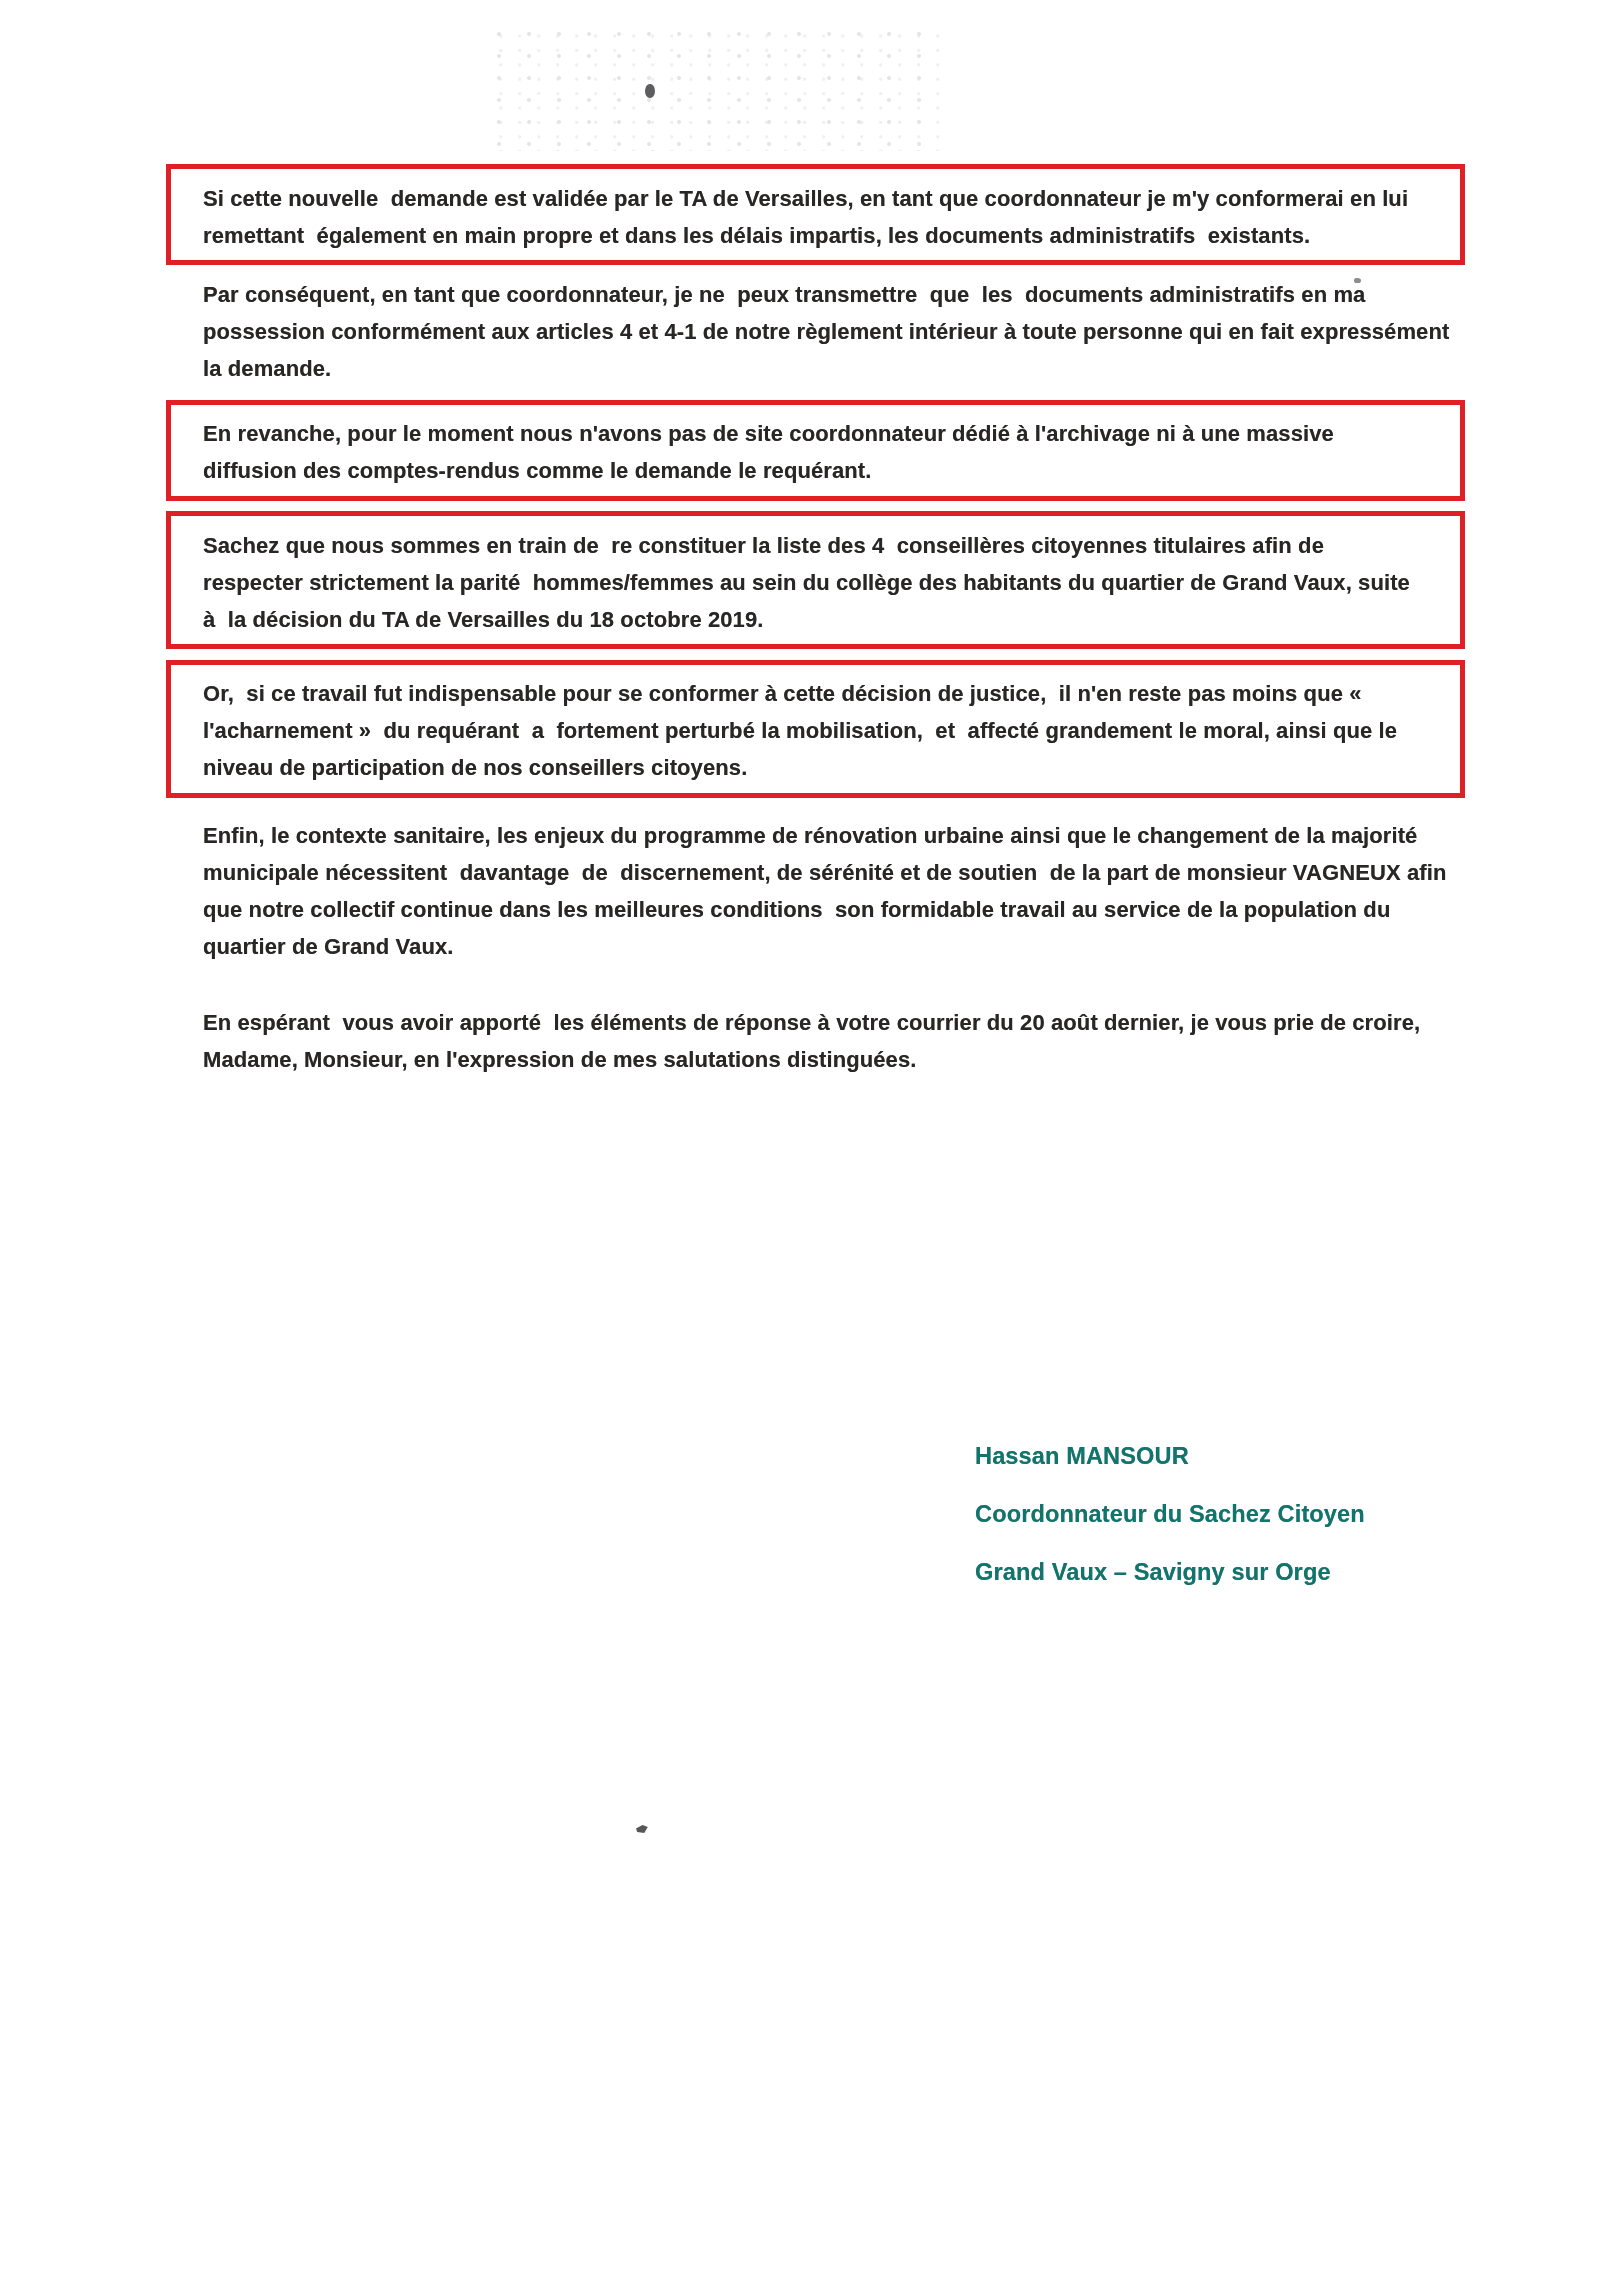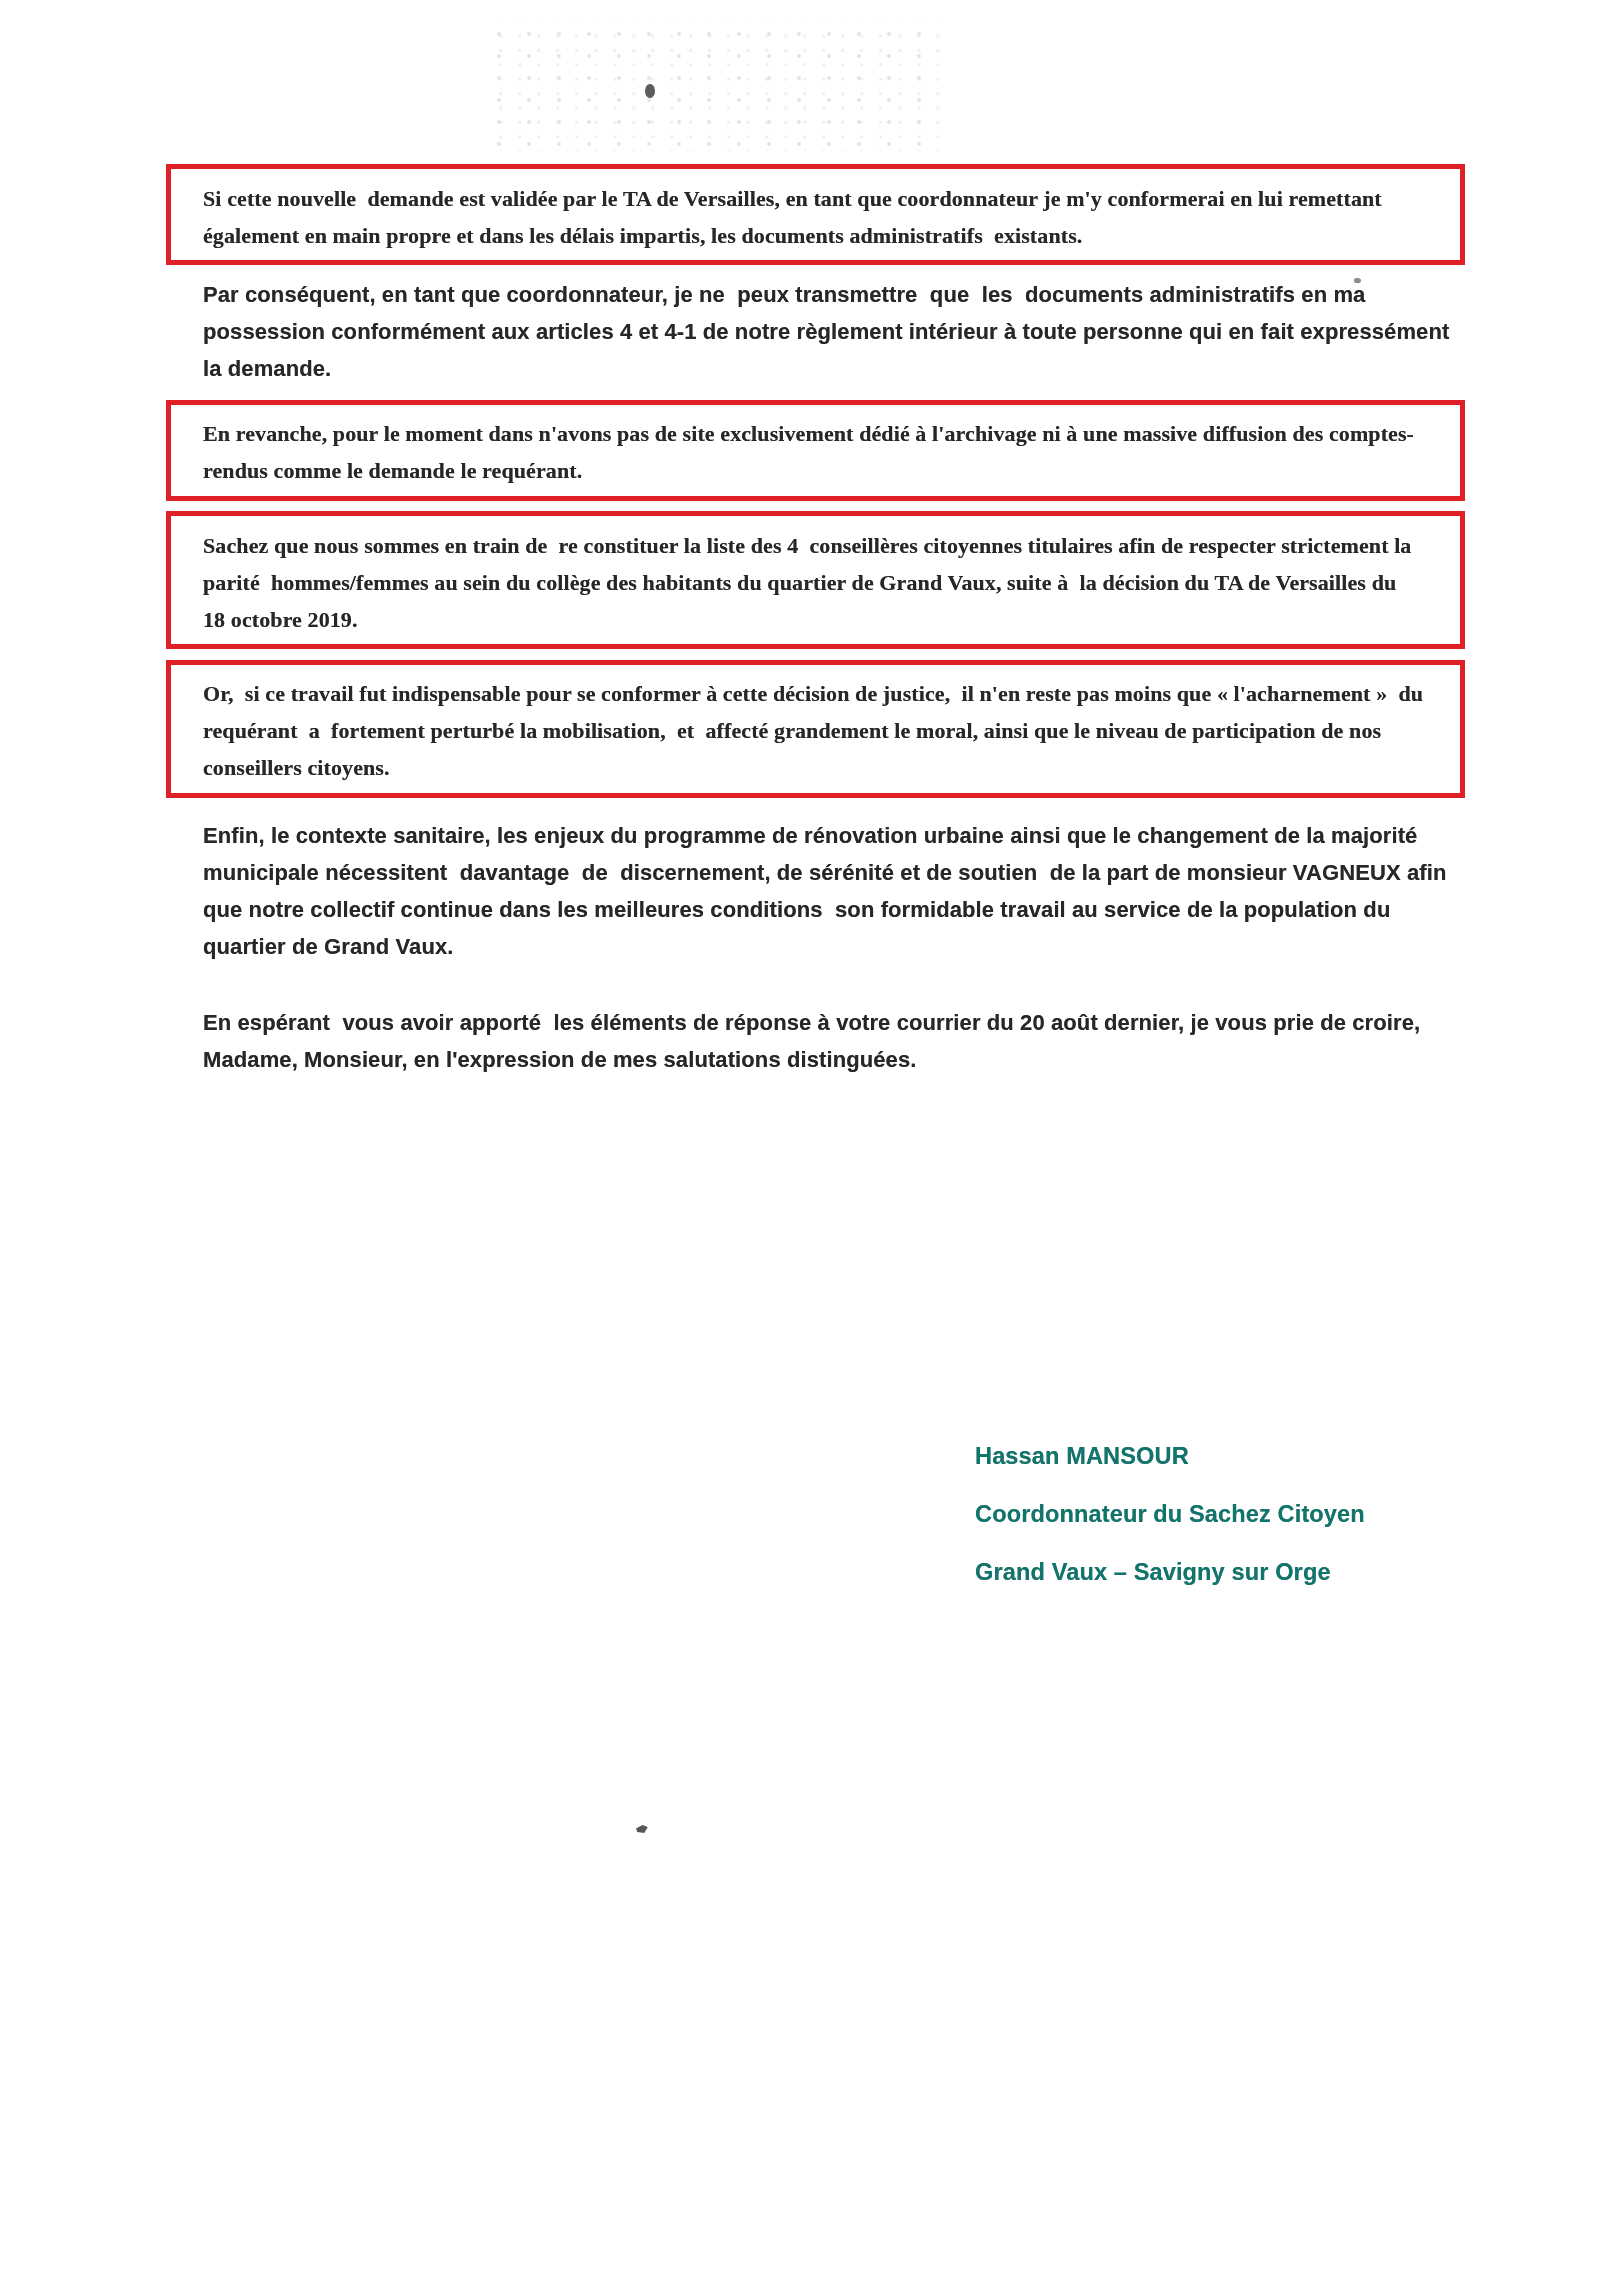--- a/index.html
+++ b/index.html
@@ -34,21 +34,20 @@
   }
   .plain {
     padding-left: 37px;
     padding-right: 6.5px;
     margin: 0 0 13px 0;
   }
   .boxed {
     border: 5.2px solid #df2127;
     padding: 10.5px 36px 6.5px 32px;
     margin: 0 0 10.5px 0;
-    font-family: Liberation Serif, serif;
   }
   .boxed + .plain { }
   .gap-before-closing { margin-top: 39px; }
   .signature {
     position: absolute;
     left: 975px;
     top: 1427px;
     font-size: 23.6px;
     font-weight: 600;
     line-height: 58px;
@@ -109,21 +108,21 @@
   <div class="ghost-dot"></div>
   <div class="speck-mid"></div>
   <div class="speck-bottom"></div>
 
   <div class="content">
 
     <div class="para boxed">Si cette nouvelle  demande est validée par le TA de Versailles, en tant que coordonnateur je m'y conformerai en lui remettant  également en main propre et dans les délais impartis, les documents administratifs  existants.</div>
 
     <div class="para plain">Par conséquent, en tant que coordonnateur, je ne  peux transmettre  que  les  documents administratifs en ma possession conformément aux articles 4 et 4-1 de notre règlement intérieur à toute personne qui en fait expressément la demande.</div>
 
-    <div class="para boxed">En revanche, pour le moment dans n'avons pas de site exclusivement dédié à l'archivage ni à une massive diffusion des comptes-rendus comme le demande le requérant.</div>
+    <div class="para boxed">En revanche, pour le moment nous n'avons pas de site coordonnateur dédié à l'archivage ni à une massive diffusion des comptes-rendus comme le demande le requérant.</div>
 
 
     <div class="para boxed">Sachez que nous sommes en train de  re constituer la liste des 4  conseillères citoyennes titulaires afin de respecter strictement la parité  hommes/femmes au sein du collège des habitants du quartier de Grand Vaux, suite à  la décision du TA de Versailles du 18 octobre 2019.</div>
 
     <div class="para boxed">Or,  si ce travail fut indispensable pour se conformer à cette décision de justice,  il n'en reste pas moins que « l'acharnement »  du requérant  a  fortement perturbé la mobilisation,  et  affecté grandement le moral, ainsi que le niveau de participation de nos conseillers citoyens.</div>
 
     <div class="para plain" style="margin-top:19.6px;">Enfin, le contexte sanitaire, les enjeux du programme de rénovation urbaine ainsi que le changement de la majorité municipale nécessitent  davantage  de  discernement, de sérénité et de soutien  de la part de monsieur VAGNEUX afin que notre collectif continue dans les meilleures conditions  son formidable travail au service de la population du quartier de Grand Vaux.</div>
 
     <div class="para plain gap-before-closing">En espérant  vous avoir apporté  les éléments de réponse à votre courrier du 20 août dernier, je vous prie de croire,  Madame, Monsieur, en l'expression de mes salutations distinguées.</div>
 

